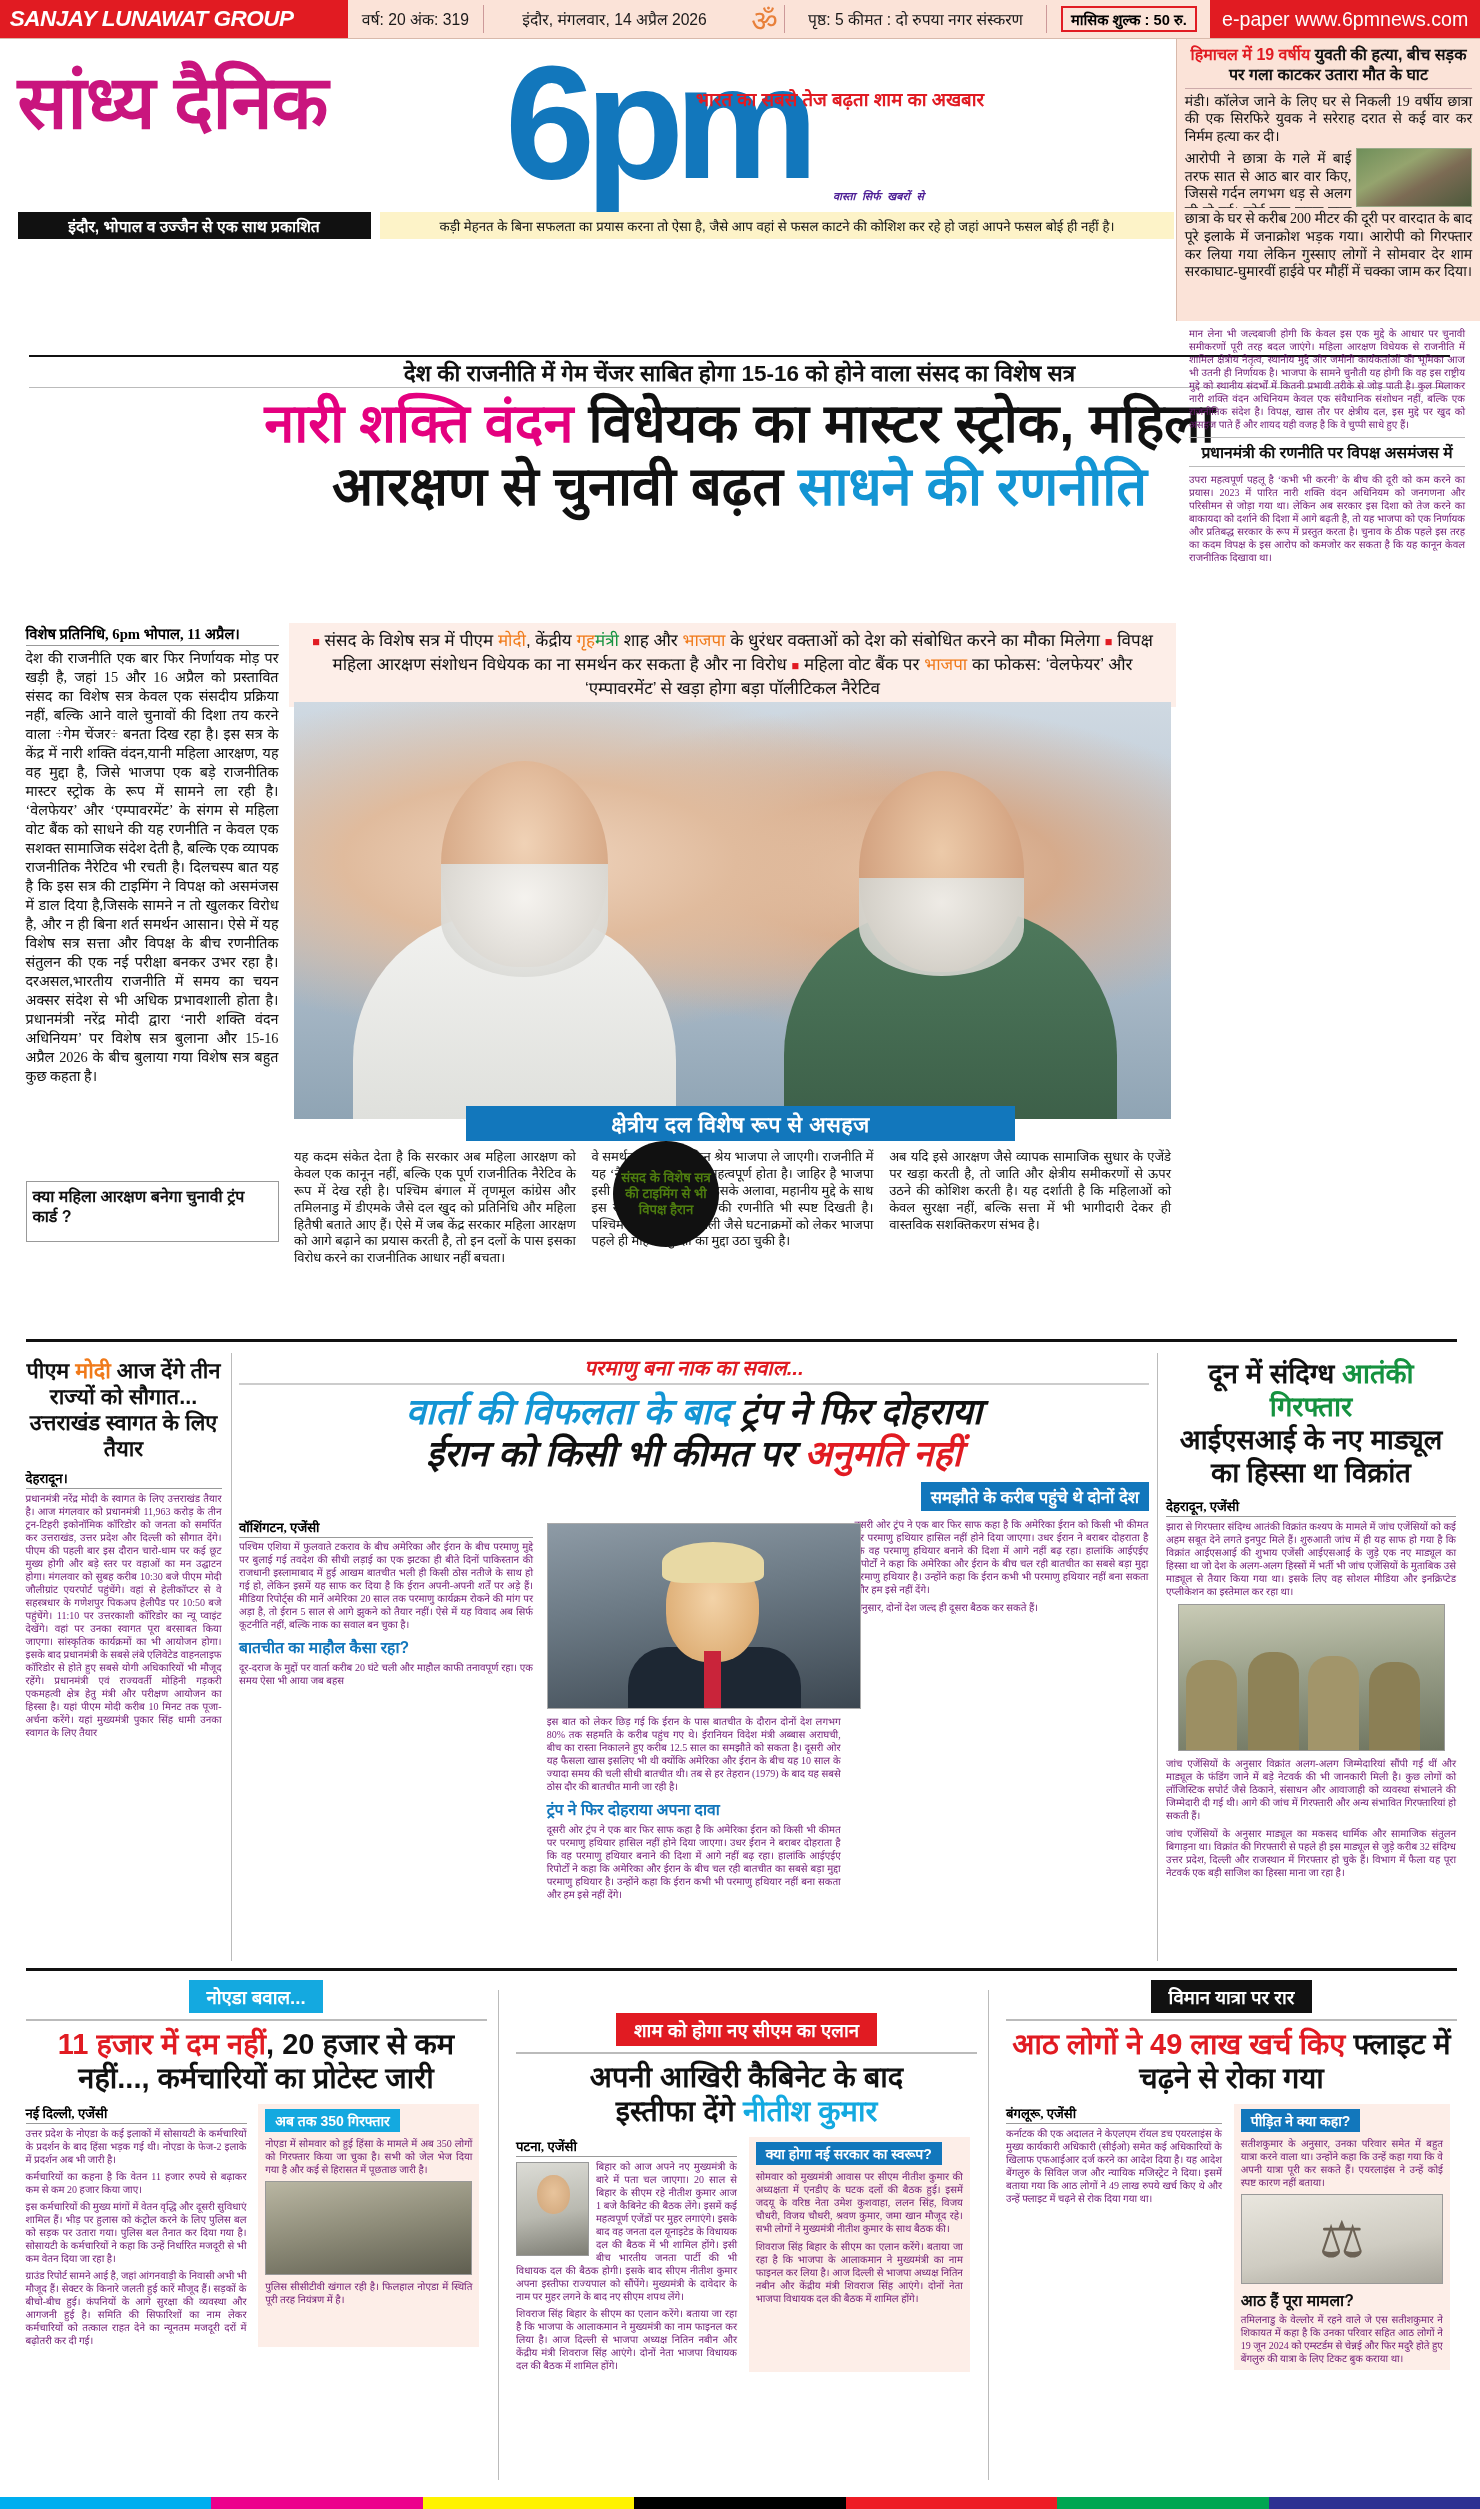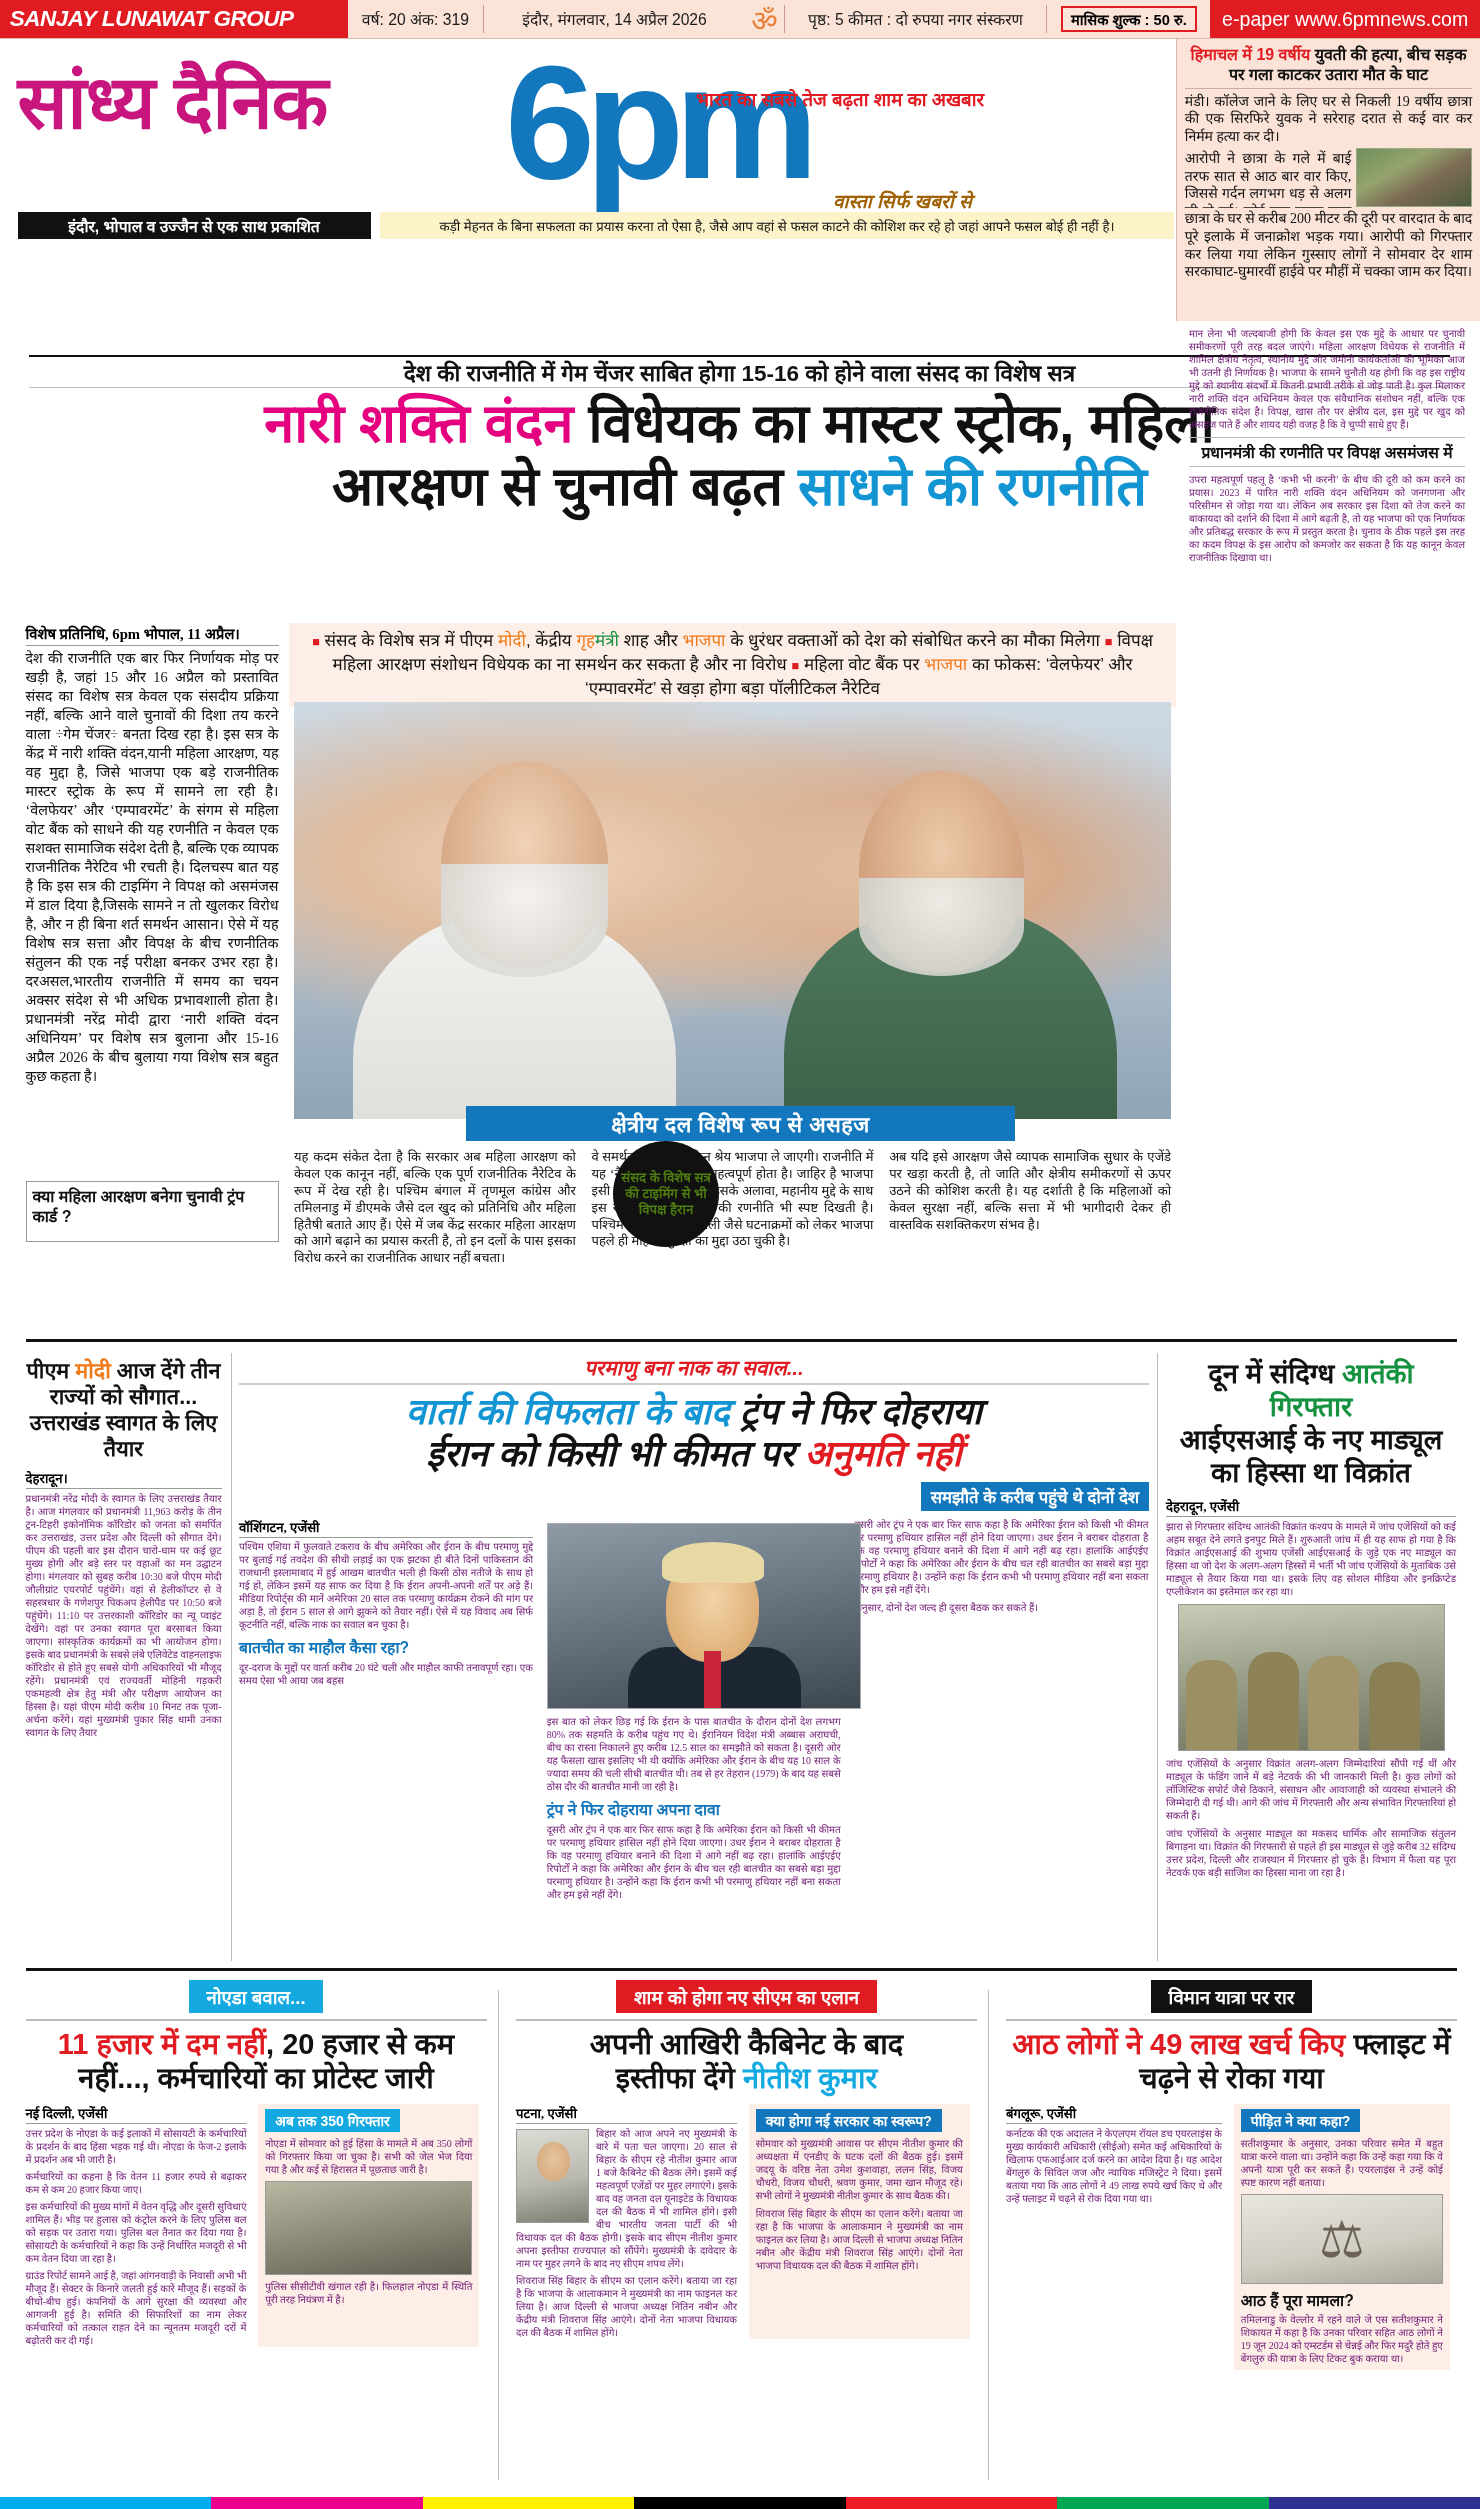--- a/index.html
+++ b/index.html
@@ -43,22 +43,22 @@
   .mh-6pm{
     position:absolute; left:505px; top:2px;
     font-family:"Liberation Sans",sans-serif; font-weight:bold;
     font-size:162px; color:#1277bc; letter-spacing:-9.8px; line-height:1;
   }
   .mh-tag{
     position:absolute; left:696px; top:47px; font-size:18.6px; color:#e11b22;
     font-weight:bold; font-family:"Liberation Sans",sans-serif;
   }
   .mh-vasta{
-    position:absolute; left:833px; top:149px; font-size:19px; color:#a16207;
-    font-weight:bold; font-style:italic; font-family:Liberation Sans, sans-serif;
+    position:absolute; left:833px; top:149px; font-size:11px; color:#4c1d95;
+    font-weight:bold; font-style:italic; font-family:Liberation Mono, monospace;
   }
   .mh-blackbar{
     position:absolute; left:17.6px; top:173px; width:353px; height:27.4px;
     background:#111; color:#fff; font-size:15.7px; font-weight:bold;
     display:flex; align-items:center; justify-content:center;
     font-family:"Liberation Sans",sans-serif;
   }
   .mh-quote{
     position:absolute; left:380px; top:173px; width:794px; height:27.4px;
     background:#fdf3c8; color:#111; font-size:13.2px;
@@ -430,21 +430,21 @@
       </div>
       <div style="width:221px;" class="pinkpanel">
         <span class="minitab">अब तक 350 गिरफ्तार</span>
         <div class="col-narrow" style="margin-top:4.9px;">नोएडा में सोमवार को हुई हिंसा के मामले में अब 350 लोगों को गिरफ्तार किया जा चुका है। सभी को जेल भेज दिया गया है और कई से हिरासत में पूछताछ जारी है।</div>
         <div class="smphoto"></div>
         <div class="col-narrow">पुलिस सीसीटीवी खंगाल रही है। फिलहाल नोएडा में स्थिति पूरी तरह नियंत्रण में है।</div>
       </div>
     </div>
   </div>
 
-  <div class="b3" style="left:516px; width:461px;">
+  <div class="b3" style="left:516px; width:461px;margin-top:33px;">
     <span class="tab red">शाम को होगा नए सीएम का एलान</span>
     <div class="hl-bot">
       <div>अपनी आखिरी कैबिनेट के बाद</div>
       <div><span>इस्तीफा देंगे </span><span class="blue">नीतीश कुमार</span></div>
     </div>
     <div style="display:flex; gap:11.8px; margin-top:7.8px;">
       <div style="width:221px;">
         <div class="agency">पटना, एजेंसी</div>
         <div class="nitishphoto">
           <div class="np-face"></div>

